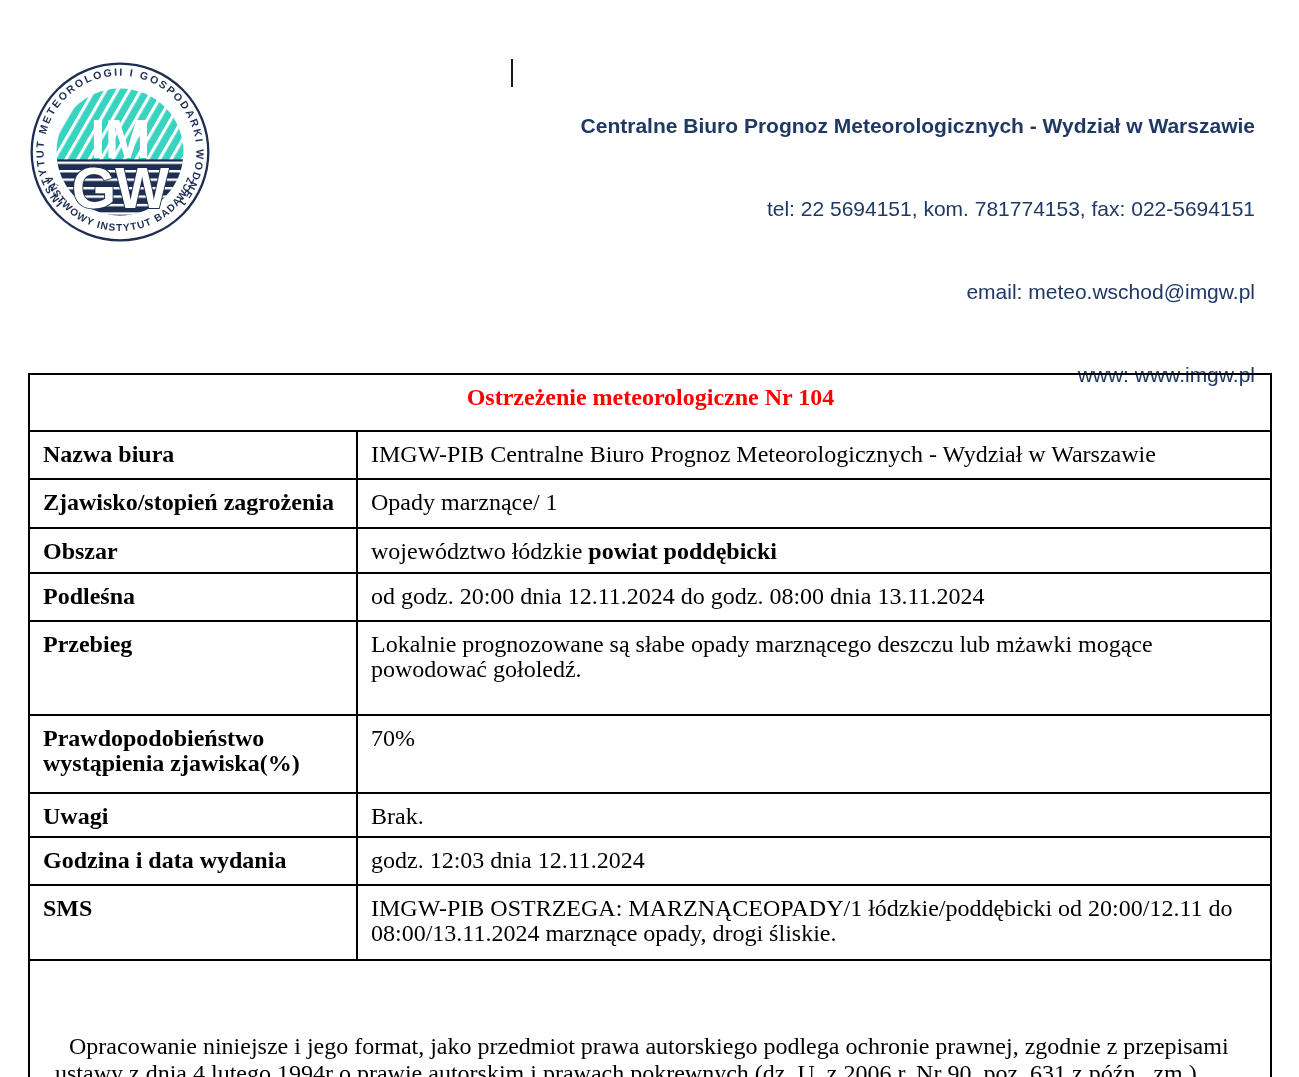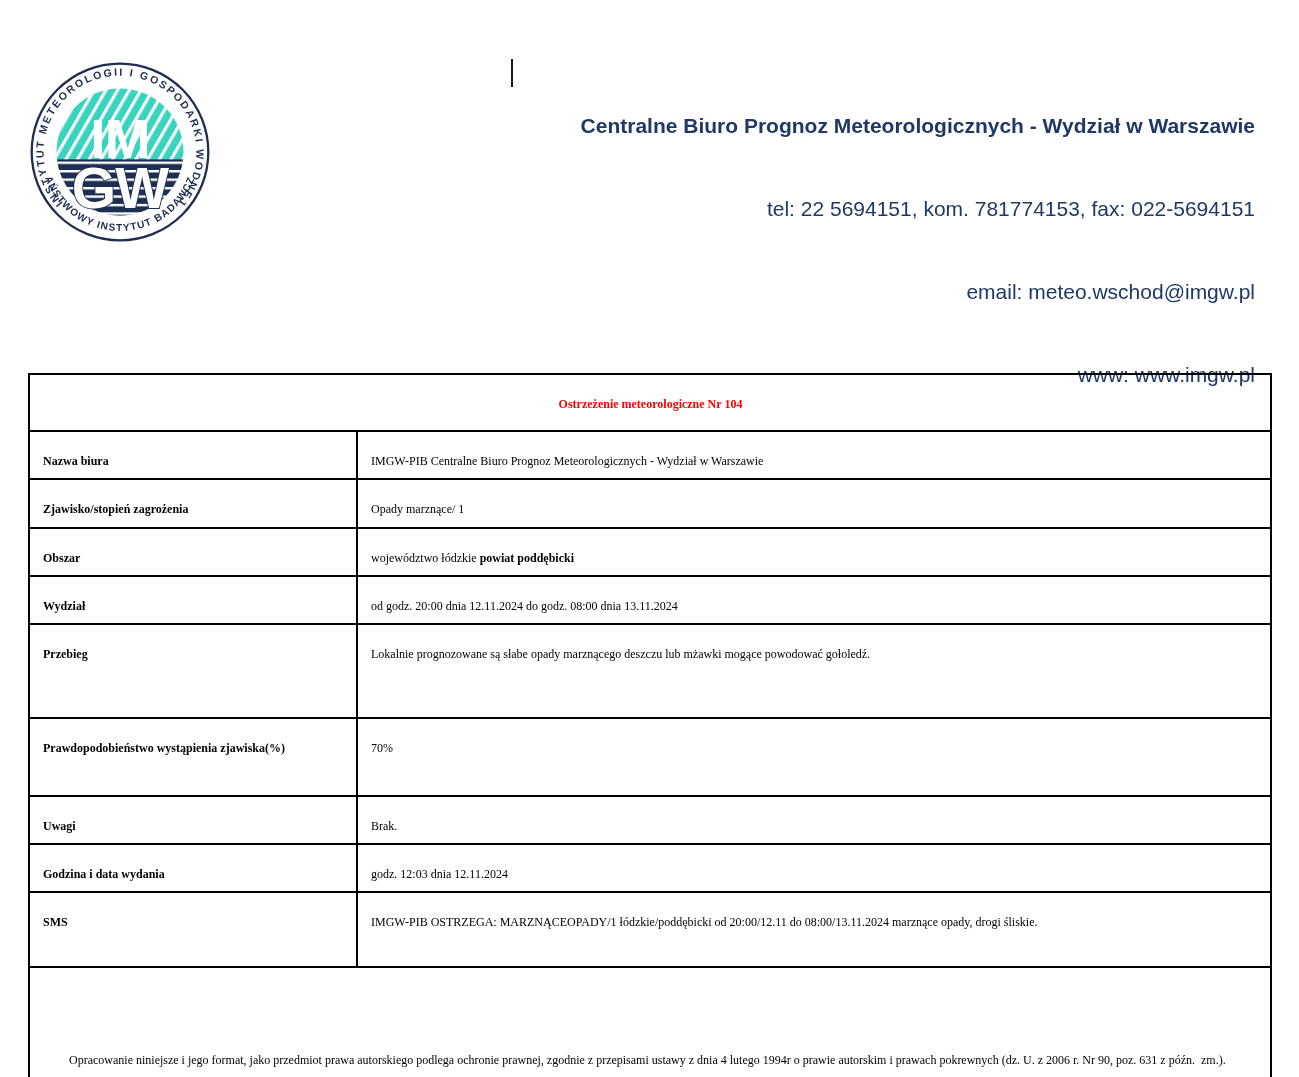--- a/index.html
+++ b/index.html
@@ -16,21 +16,21 @@
   }
   .header-text .b{font-weight:bold;}
   .text-cursor{position:absolute;left:511px;top:59px;width:2px;height:28px;background:#1a1a1a;}
   
   table.warn{
     position:absolute;left:28px;top:373px;width:1244px;
     border-collapse:collapse;table-layout:fixed;
   }
   table.warn td{
     border:2px solid #000;vertical-align:top;
-    padding:17px 12px 4px 13px;font-size:12px;line-height:25px;
+    padding:10px 12px 4px 13px;font-size:24px;line-height:25px;
     white-space:pre-wrap;overflow:hidden;
   }
   td.title-cell{
     text-align:center;font-weight:bold;font-size:27px;
     padding:14px 10px 6px 10px;white-space:normal;
   }
   td.lbl{font-weight:bold;padding-right:6px;}
   td.val{padding-left:17px;}
   td.footer-cell{padding:8px 14px 4px 12px;font-size:20px;}
   .footer-cell p{margin:12px;text-indent:14px;line-height:27px;white-space:pre-wrap;}
@@ -110,21 +110,21 @@
     </tr>
     <tr class="h-r1">
       <td class="lbl">Zjawisko/stopień zagrożenia</td>
       <td class="val">Opady marznące/ 1</td>
     </tr>
     <tr class="h-r2">
       <td class="lbl">Obszar</td>
       <td class="val"><span>województwo łódzkie </span><span class="bold-inline">powiat poddębicki</span></td>
     </tr>
     <tr class="h-r3">
-      <td class="lbl">Wydział</td>
+      <td class="lbl">Podleśna</td>
       <td class="val">od godz. 20:00 dnia 12.11.2024 do godz. 08:00 dnia 13.11.2024</td>
     </tr>
     <tr class="h-r4">
       <td class="lbl">Przebieg</td>
       <td class="val">Lokalnie prognozowane są słabe opady marznącego deszczu lub mżawki mogące powodować gołoledź.</td>
     </tr>
     <tr class="h-r5">
       <td class="lbl">Prawdopodobieństwo wystąpienia zjawiska(%)</td>
       <td class="val">70%</td>
     </tr>

